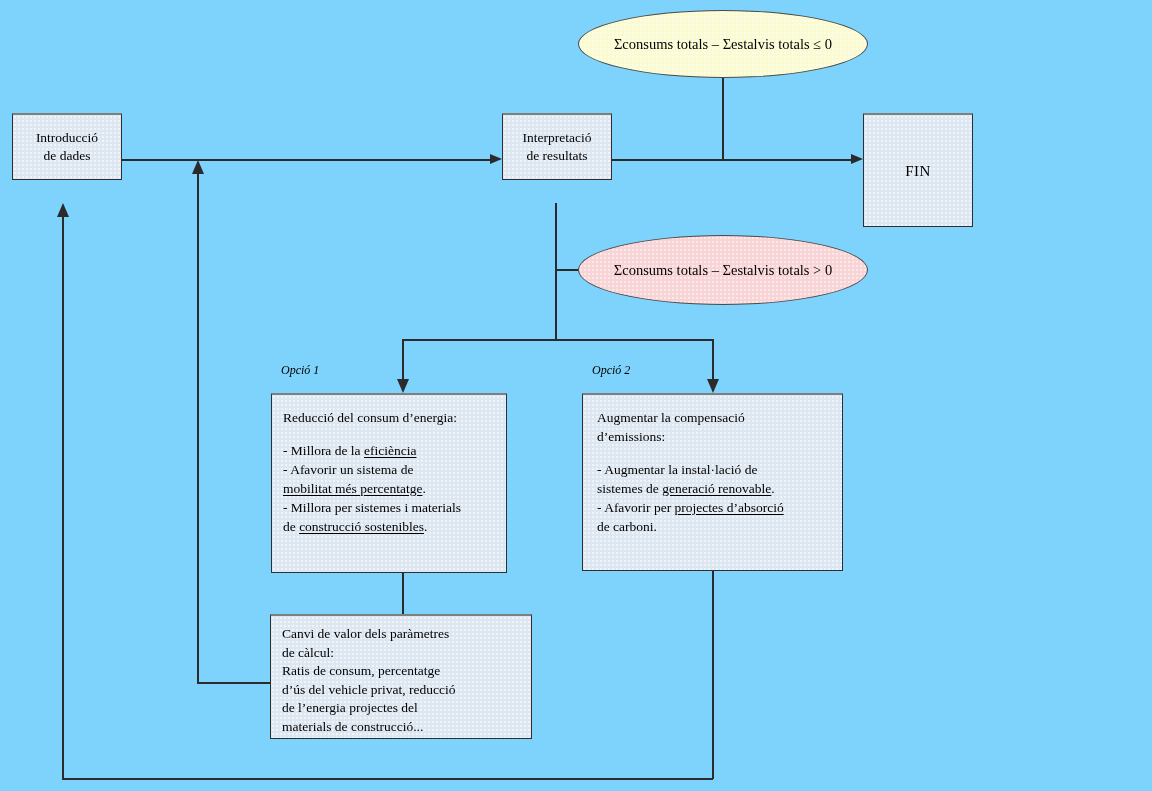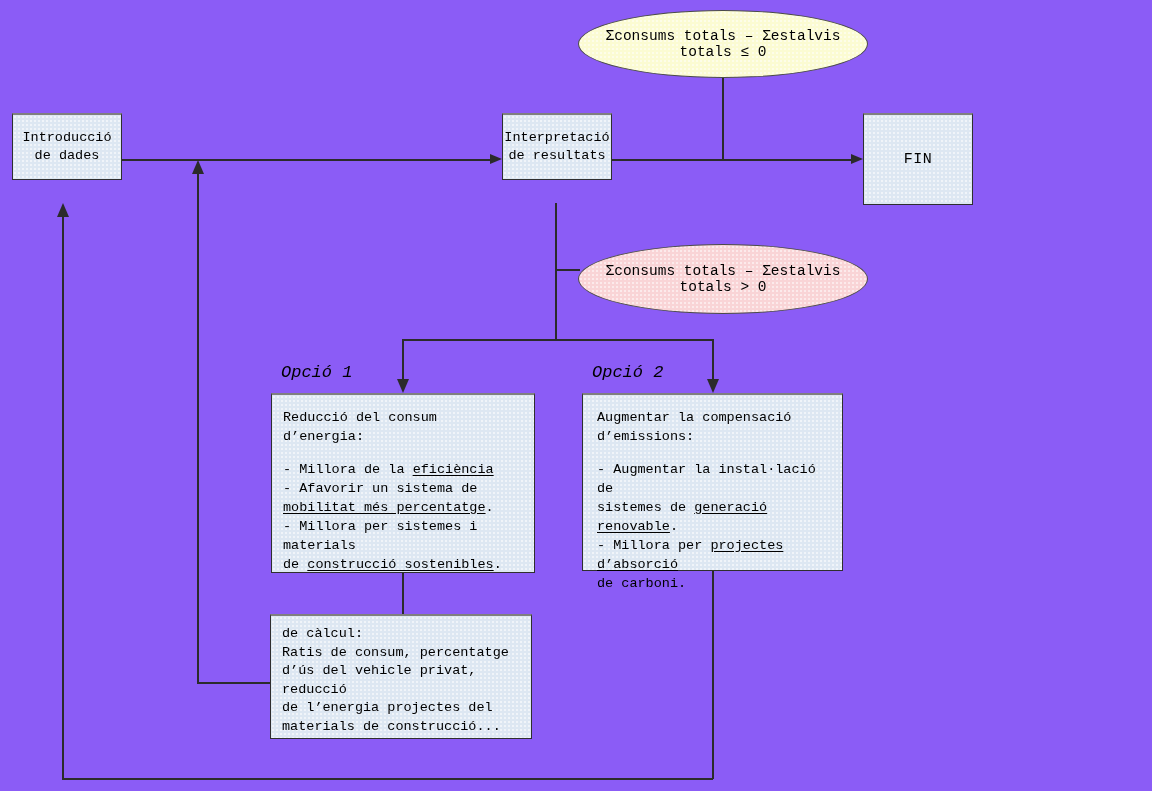--- a/index.html
+++ b/index.html
@@ -10,23 +10,23 @@
     --pink-fill: #f9d4d6;
     --ellipse-border: #4a4a4a;
     --line: #2b2b2b;
     --text: #000000;
   }
   html, body { margin: 0; padding: 0; background: #ffffff; }
   #canvas {
     position: relative;
     width: 1152px;
     height: 791px;
-    background: #8b5cf6;
+    background: #7dd3fc;
     overflow: hidden;
-    font-family: Liberation Mono, monospace;
+    font-family: Liberation Serif, serif;
     color: var(--text);
   }
   .node {
     position: absolute;
     background-color: var(--box-fill);
     background-image: radial-gradient(rgba(255,255,255,0.55) 0.9px, rgba(0,0,0,0) 0.9px);
     background-size: 4px 4px;
     border: 1.4px solid var(--box-border);
     border-top: 2.5px solid var(--box-top);
     box-sizing: border-box;
@@ -60,21 +60,21 @@
     align-items: center;
     justify-content: center;
     text-align: center;
     font-size: 14.5px;
     box-sizing: border-box;
   }
   .ellipse.pink { background-color: var(--pink-fill); }
   .opt-label {
     position: absolute;
     font-style: italic;
-    font-size: 17px;
+    font-size: 12px;
   }
   .hline { position: absolute; height: 1.5px; background: var(--line); }
   .vline { position: absolute; width: 1.5px; background: var(--line); }
   .arrow-right {
     position: absolute; width: 0; height: 0;
     border-top: 5.5px solid transparent;
     border-bottom: 5.5px solid transparent;
     border-left: 12px solid var(--line);
   }
   .arrow-up {
@@ -120,62 +120,63 @@
 
   <div class="vline" style="left:712px; top:570px; height:209px;"></div>
   <div class="hline" style="left:62px; top:778px; width:651px;"></div>
   <div class="vline" style="left:62px; top:217px; height:562px;"></div>
   <div class="arrow-up" style="left:56.5px; top:203px;"></div>
 
   <div class="ellipse" style="left:578px; top:10px; width:290px; height:68px;">
     <span>Σconsums totals – Σestalvis totals ≤ 0</span>
   </div>
 
-  <div class="ellipse pink" style="left:578px; top:244px; width:290px; height:70px;">
+  <div class="ellipse pink" style="left:578px; top:235px; width:290px; height:70px;">
     <span>Σconsums totals – Σestalvis totals &gt; 0</span>
   </div>
 
   <div class="node center" style="left:12px; top:113px; width:110px; height:67px;">
     <span>Introducció
 de dades</span>
   </div>
 
   <div class="node center" style="left:502px; top:113px; width:110px; height:67px;">
     <span>Interpretació
 de resultats</span>
   </div>
 
-  <div class="node center fin" style="left:863px; top:113px; width:110px; height:92px;">
+  <div class="node center fin" style="left:863px; top:113px; width:110px; height:114px;">
     <span>FIN</span>
   </div>
 
   <div class="opt-label" style="left:281px; top:363px;">Opció 1</div>
   <div class="opt-label" style="left:592px; top:363px;">Opció 2</div>
 
-  <div class="node textblock" style="left:271px; top:393px; width:264px; height:180px;">
+  <div class="node textblock" style="left:271px; top:393px; width:236px; height:180px;">
       <div class="line-row"><span>Reducció del consum d’energia:</span></div>
       <div class="line-row"></div>
       <div class="line-row"><span>- Millora de la </span><span class="u">eficiència</span></div>
       <div class="line-row"><span>- Afavorir un sistema de</span></div>
       <div class="line-row"><span class="u">mobilitat més percentatge</span><span>.</span></div>
       <div class="line-row"><span>- Millora per sistemes i materials</span></div>
       <div class="line-row"><span>de </span><span class="u">construcció sostenibles</span><span>.</span></div>
     </div>
 
   <div class="node textblock" style="left:582px; top:393px; width:261px; height:178px;padding-left:14px;">
       <div class="line-row"><span>Augmentar la compensació</span></div>
       <div class="line-row"><span>d’emissions:</span></div>
       <div class="line-row"></div>
       <div class="line-row"><span>- Augmentar la instal·lació de</span></div>
       <div class="line-row"><span>sistemes de </span><span class="u">generació renovable</span><span>.</span></div>
-      <div class="line-row"><span>- Millora per </span><span class="u">projectes d’absorció</span></div>
+      <div class="line-row"><span>- Afavorir per </span><span class="u">projectes d’absorció</span></div>
       <div class="line-row"><span>de carboni.</span></div>
     </div>
 
   <div class="node textblock tight" style="left:270px; top:614px; width:262px; height:125px;">
+      <div class="line-row"><span>Canvi de valor dels paràmetres</span></div>
       <div class="line-row"><span>de càlcul:</span></div>
       <div class="line-row"><span>Ratis de consum, percentatge</span></div>
       <div class="line-row"><span>d’ús del vehicle privat, reducció</span></div>
       <div class="line-row"><span>de l’energia projectes del</span></div>
       <div class="line-row"><span>materials de construcció...</span></div>
     </div>
 
 </div>
 
 </body></html>

